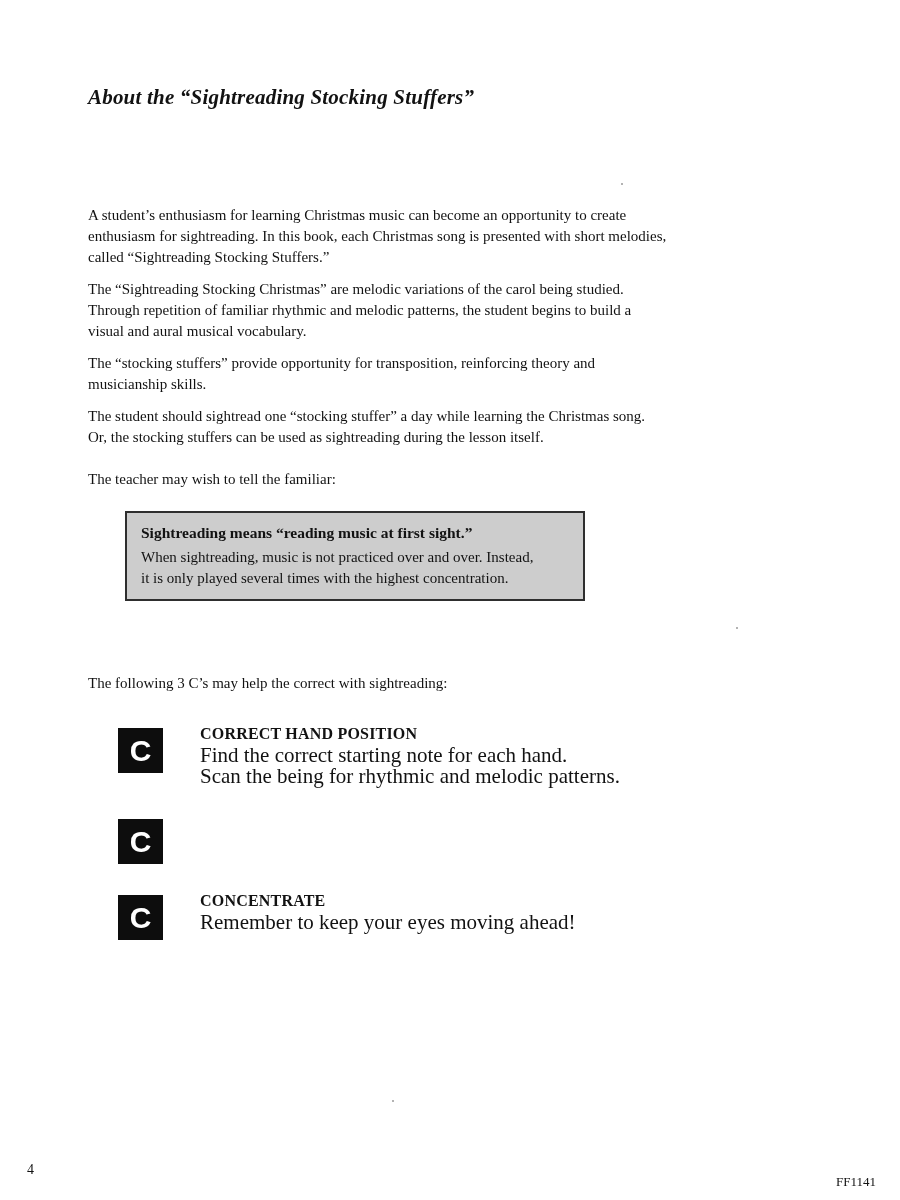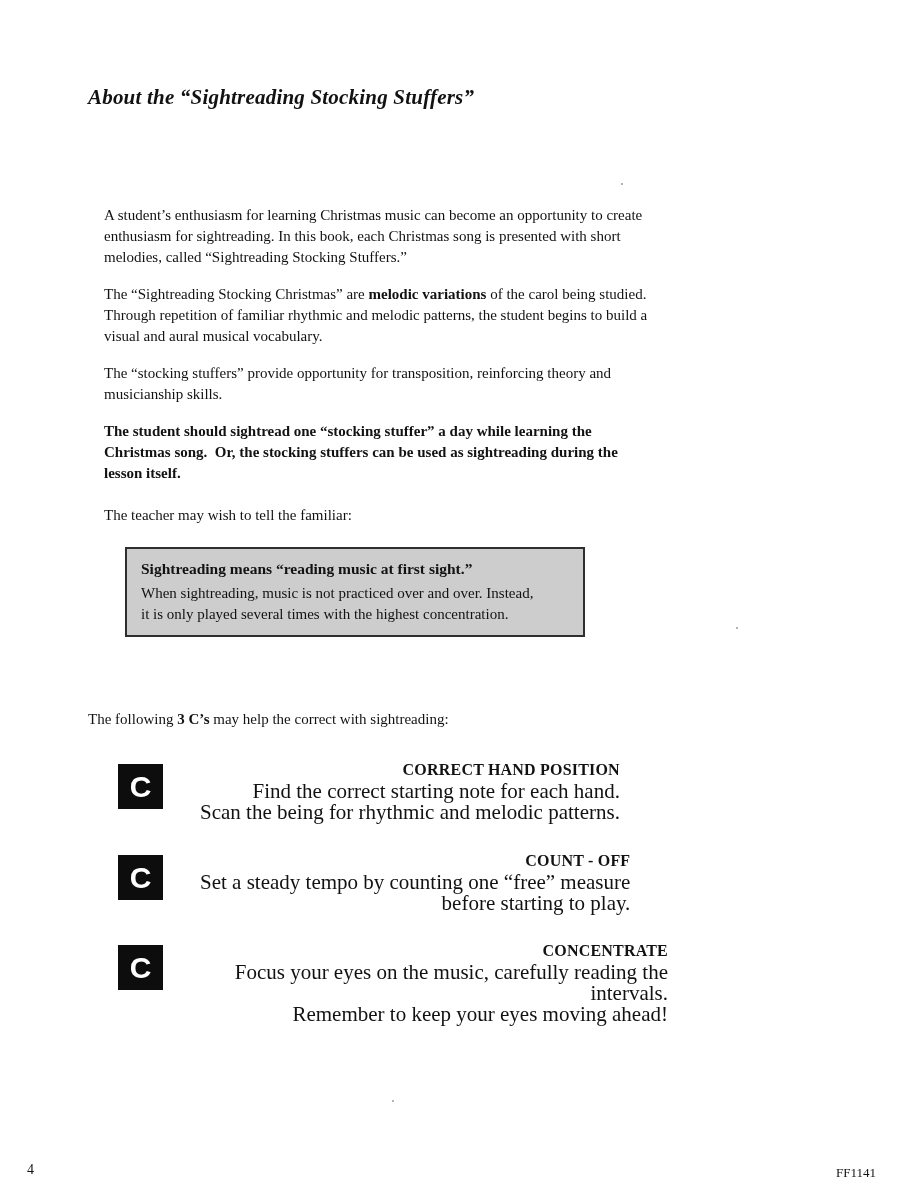--- a/index.html
+++ b/index.html
@@ -23,31 +23,31 @@
   }
   .page-title {
     margin: 84px 0 0 0;
     font-size: 21px;
     line-height: 26px;
     font-weight: bold;
     font-style: italic;
     letter-spacing: 0.2px;
   }
   .para {
-    margin: 16px;
+    margin: 0;
     font-size: 15px;
     line-height: 21px;
     white-space: pre-wrap;
   }
   .p1 { margin-top: 95px; }
   .p2 { margin-top: 11px; }
   .p3 { margin-top: 11px; }
-  .p4 { margin-top: 11px; font-weight: bold; }
+  .p4 { margin-top: 11px; }
   .p5 { margin-top: 21px; }
-  .bold-run { font-weight: bold; }
+  .bold-run { font-weight: normal; }
   .definition-box {
     box-sizing: border-box;
     margin-top: 21px;
     margin-left: 37px;
     width: 460px;
     background: #cdcdcd;
     border: 2px solid #2e2e2e;
     padding: 9px 14px 10px 14px;
   }
   .definition-heading {
@@ -82,42 +82,41 @@
     color: #ffffff;
     font-family: "Liberation Sans", sans-serif;
     font-weight: bold;
     font-size: 30px;
     display: flex;
     align-items: center;
     justify-content: center;
   }
   .c-text {
     margin-left: 37px;
-    text-align: right;
   }
   .c-heading {
     font-size: 16px;
     line-height: 22px;
     font-weight: bold;
     letter-spacing: 0.2px;
   }
   .c-line {
     font-size: 21px;
     line-height: 21px;
   }
   .footer-left {
     position: absolute;
     left: 27px;
     bottom: 22px;
     font-size: 14px;
   }
   .footer-right {
     position: absolute;
     right: 24px;
-    bottom: 19px;
+    bottom: 10px;
     font-size: 13px;
   }
   .scan-speck {
     position: absolute;
     background: #9a9a9a;
     border-radius: 50%;
   }
 </style>
 </head>
 <body>
@@ -149,32 +148,26 @@
       <div class="c-badge" style="background: rgb(13, 13, 13);">C</div>
       <div class="c-text">
         <div class="c-heading">CORRECT HAND POSITION</div>
         <div class="c-line">Find the correct starting note for each hand.</div>
         <div class="c-line">Scan the being for rhythmic and melodic patterns.</div>
       </div>
     </div>
 
     <div class="c-item c-item-2">
       <div class="c-badge" style="background: rgb(13, 13, 13);">C</div>
-      <div class="c-text">
-        <div class="c-heading">COUNT - OFF</div>
-        <div class="c-line">Set a steady tempo by counting one “free” measure</div>
-        <div class="c-line">before starting to play.</div>
-      </div>
     </div>
 
     <div class="c-item c-item-3">
       <div class="c-badge" style="background: rgb(13, 13, 13);">C</div>
       <div class="c-text">
         <div class="c-heading">CONCENTRATE</div>
-        <div class="c-line">Focus your eyes on the music, carefully reading the intervals.</div>
         <div class="c-line">Remember to keep your eyes moving ahead!</div>
       </div>
     </div>
 
   </div>
 
   <div class="footer-left">4</div>
   <div class="footer-right">FF1141</div>
 
   <div class="scan-speck" style="left:621px; top:183px; width:2px; height:2px;"></div>

